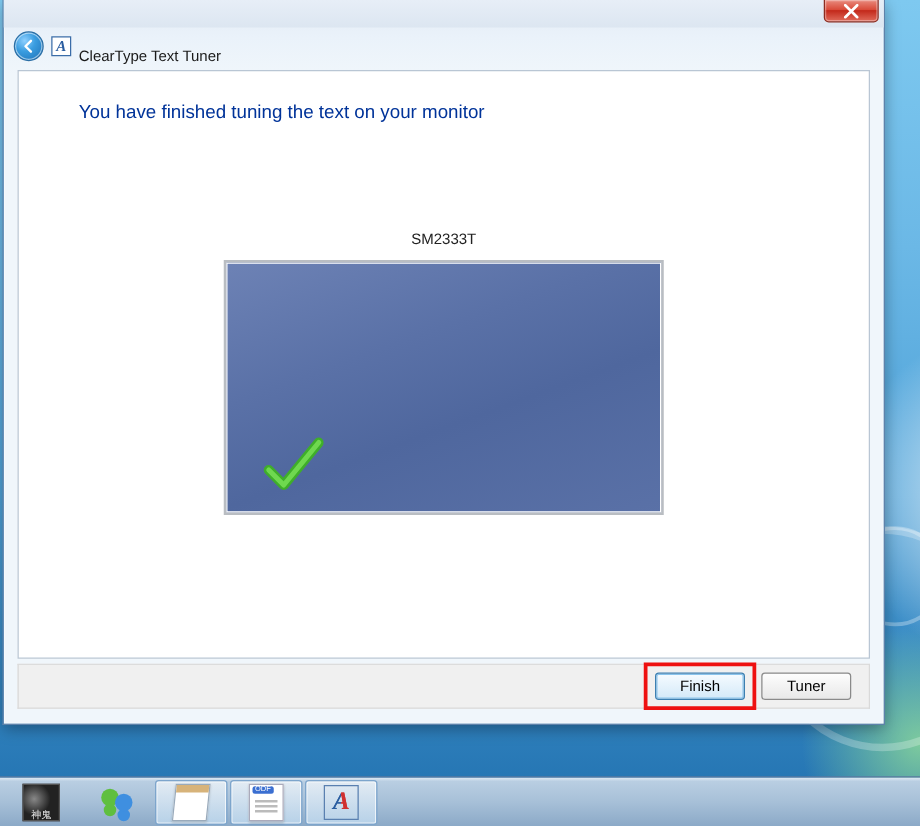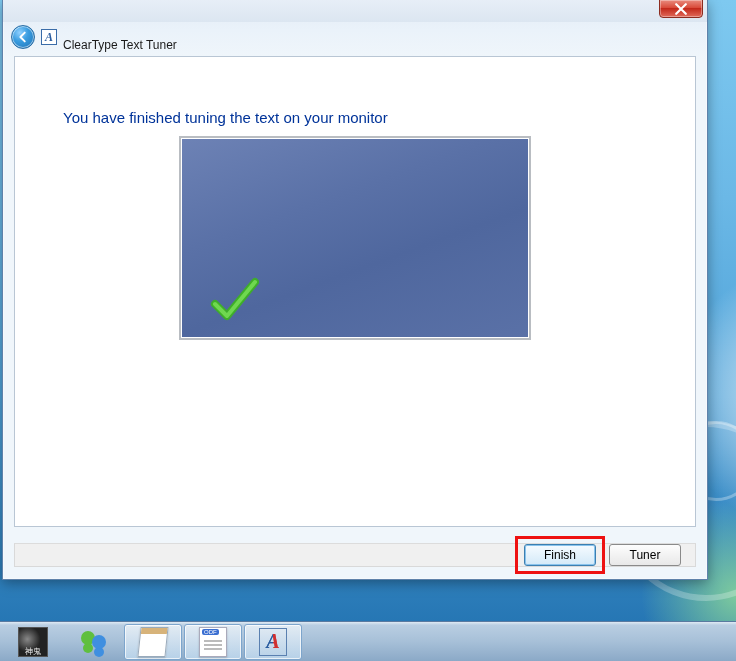--- a/index.html
+++ b/index.html
@@ -78,21 +78,21 @@
   .app-title { color:#1a1a1a;margin-top:16px; }
 
   
   .content {
     position:absolute; left:11px; right:11px; top:56px; bottom:52px;
     background:#fff;
     border:1px solid #b9c6d4;
   }
   .heading {
     color:#003399; font-size:15px;
-    padding: 52px 0 0 48px;
+    padding: 24px 0 0 48px;
   }
   .monitor-label {
     text-align:center; font-size:12px; color:#222;
     margin-top:86px;
   }
   .monitor-wrap {
     margin:10px auto 0; width:352px;
   }
   .monitor {
     width:352px; height:204px;
@@ -101,21 +101,21 @@
     position:relative;
     box-shadow: 0 0 0 1px #fff inset;
   }
   .checkmark {
     position:absolute; left:28px; bottom:14px; width:50px; height:50px;
   }
   .checkmark svg { width:100%; height:100%; }
 
   
   .button-bar {
-    position:absolute; left:11px; right:11px; bottom:12px; height:24px;
+    position:absolute; left:11px; right:11px; bottom:12px; height:36px;
     background:#f0f0f0;
     border:1px solid #d9d9d9;
     border-top:1px solid #dcdcdc;
     display:flex; justify-content:flex-end; align-items:center;
     gap:7px; padding-right:14px;
   }
   .win-btn {
     min-width:72px; height:22px; padding:0 12px;
     border:1px solid #8a8a8a; border-radius:3px;
     background:linear-gradient(#fdfdfd, #e8e8e8);
@@ -217,20 +217,21 @@
           <path d="M10 3 L5 8 L10 13" stroke="#fff" stroke-width="2.2" fill="none" stroke-linecap="round" stroke-linejoin="round"></path>
         </svg>
       </div>
       <div class="app-icon">A</div>
       <div class="app-title">ClearType Text Tuner</div>
     </div>
 
     <div class="content">
       <div class="heading">You have finished tuning the text on your monitor</div>
 
+      <div class="monitor-label">SM2333T</div>
       <div class="monitor-wrap">
         <div class="monitor">
           <div class="checkmark">
             <svg viewBox="0 0 50 50">
               <path d="M6 30 L18 42 L46 8" fill="none" stroke="#3fae2a" stroke-width="8" stroke-linecap="round" stroke-linejoin="round"></path>
               <path d="M6 30 L18 42 L46 8" fill="none" stroke="#6fd84f" stroke-width="4" stroke-linecap="round" stroke-linejoin="round"></path>
             </svg>
           </div>
         </div>
       </div>

